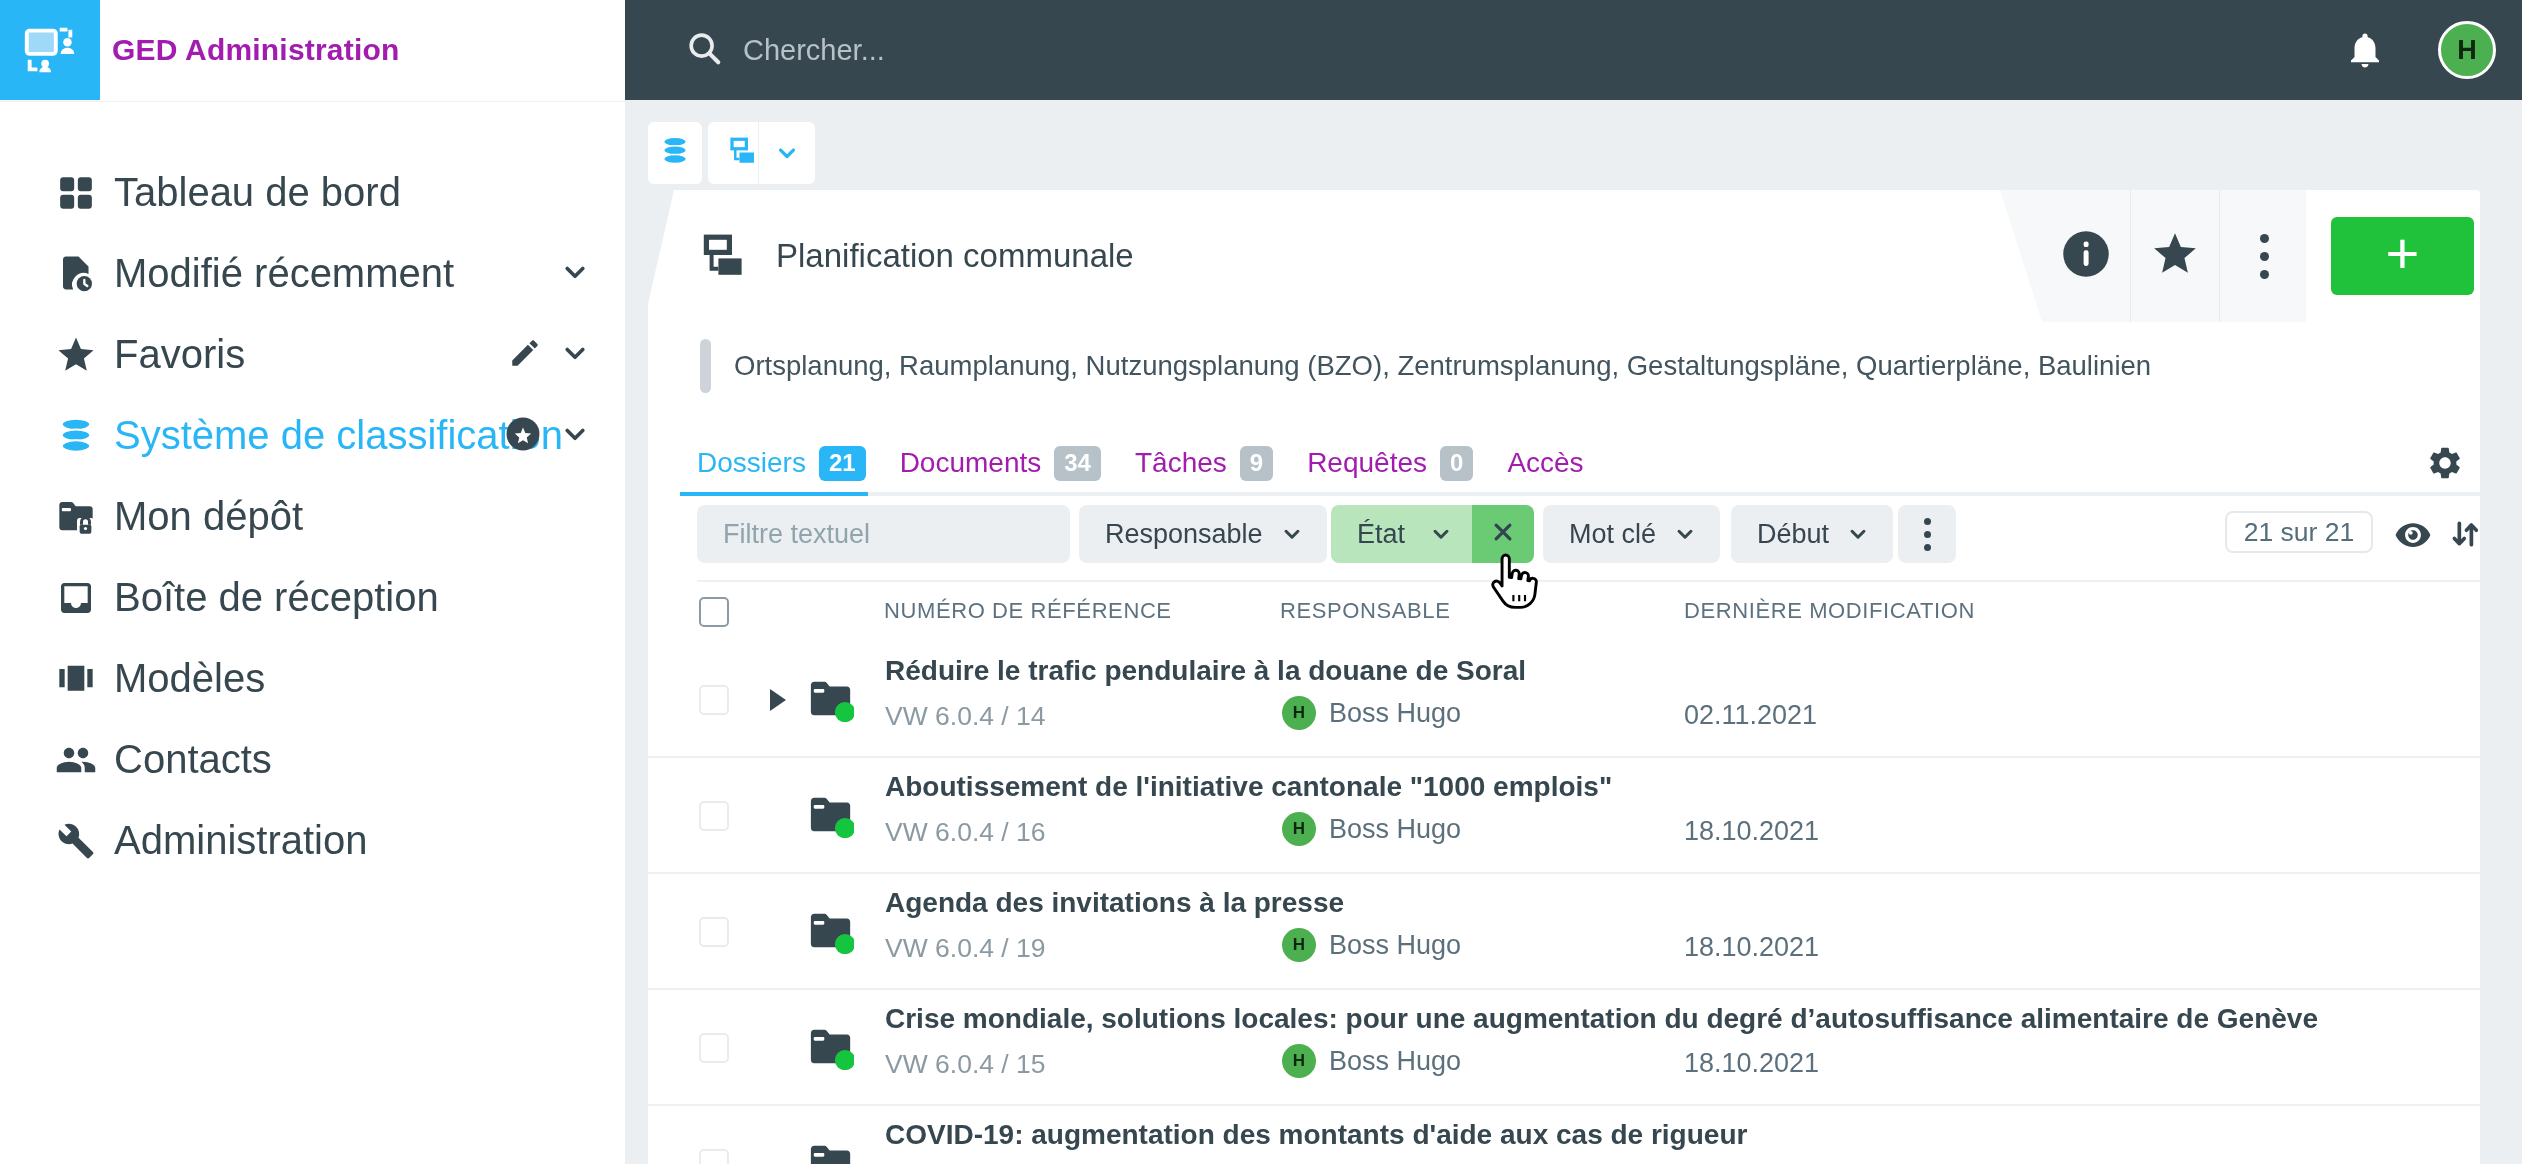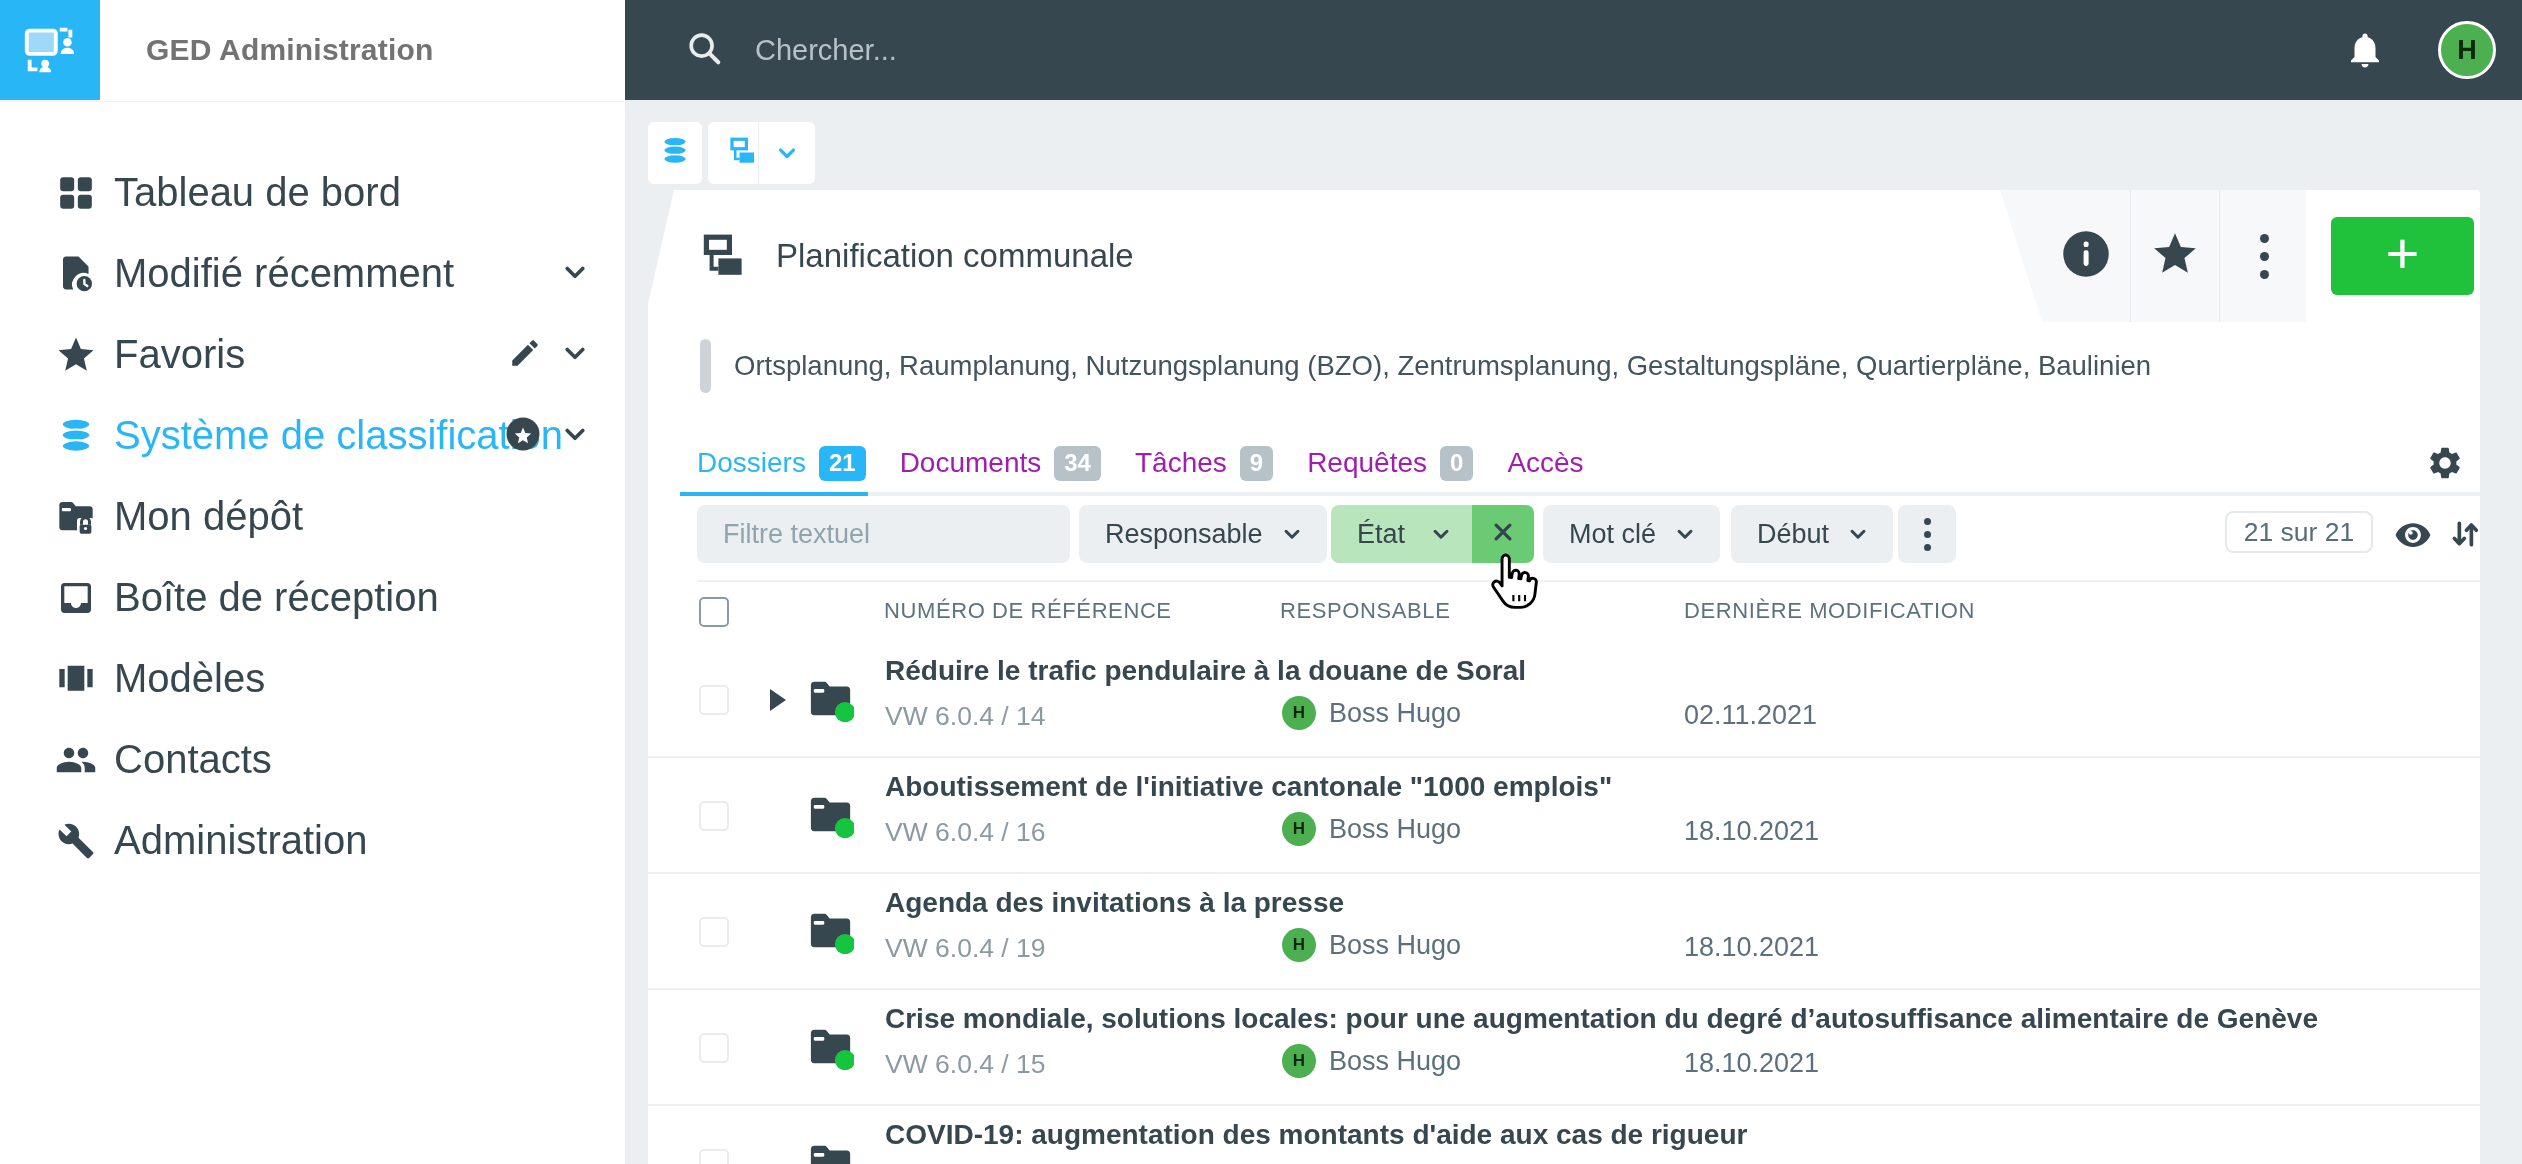--- a/index.html
+++ b/index.html
@@ -3,32 +3,32 @@
 <meta charset="utf-8">
 <style>
   * { margin:0; padding:0; box-sizing:border-box; }
   html,body { width:2522px; height:1164px; overflow:hidden; }
   body { font-family:"Liberation Sans", sans-serif; background:#eceff1; position:relative; }
 
   
   .sidebar { position:absolute; left:0; top:0; width:625px; height:1164px; background:#fff; z-index:3; }
   .sb-header { position:relative; height:102px; border-bottom:1px solid #f0f2f4; }
   .logo { position:absolute; left:0; top:0; width:100px; height:100px; background:#29b6f6; display:flex; align-items:center; justify-content:center; }
-  .app-title { position:absolute; left:112px; top:0; height:100px; display:flex; align-items:center; font-size:30px; font-weight:600; color:#737373; letter-spacing:.2px;margin-left:34px; }
+  .app-title { position:absolute; left:112px; top:0; height:100px; display:flex; align-items:center; font-size:30px; font-weight:600; color:#a21caf; letter-spacing:.2px; }
   .nav { position:absolute; top:152px; left:0; right:0; }
   .nav-item { position:relative; height:81px; display:flex; align-items:center; padding-left:55px; cursor:pointer; }
   .nav-icon { width:42px; height:42px; margin-right:17px; display:flex; align-items:center; justify-content:center; color:#37474f; flex:0 0 42px; }
   .nav-label { font-size:40px; color:#37474f; white-space:nowrap; }
   .nav-item.active .nav-label { color:#29b6f6; }
   .nav-right { position:absolute; right:33px; top:0; height:100%; display:flex; gap:16px; align-items:center; color:#37474f; }
 
   
   .topbar { position:absolute; left:625px; top:0; width:1897px; height:100px; background:#37474f; z-index:2; display:flex; align-items:center; }
   .search { display:flex; align-items:center; margin-left:60px; flex:1; }
-  .search input { background:transparent; border:none; outline:none; color:#eceff1; font-size:29px; margin-left:32px; width:1200px; font-family:"Liberation Sans",sans-serif; }
+  .search input { background:transparent; border:none; outline:none; color:#eceff1; font-size:29px; margin-left:20px; width:1200px; font-family:"Liberation Sans",sans-serif; }
   .search input::placeholder { color:#b7c2c8; }
   .bell { width:42px; height:42px; margin-right:52px; color:#fff; cursor:pointer; }
   .avatar { width:58px; height:58px; border-radius:50%; background:#4caf50; border:3px solid #fff; color:#10270f; font-size:27px; font-weight:bold; display:flex; align-items:center; justify-content:center; margin-right:26px; cursor:pointer; }
 
   
   .content { position:absolute; left:625px; top:100px; width:1897px; height:1064px; background:#eceff1; }
 
   
   .crumbs { position:absolute; left:23px; top:22px; height:62px; display:flex; gap:6px; }
   .crumb-chip { background:#fff; border-radius:6px; height:62px; display:flex; align-items:center; cursor:pointer; }

